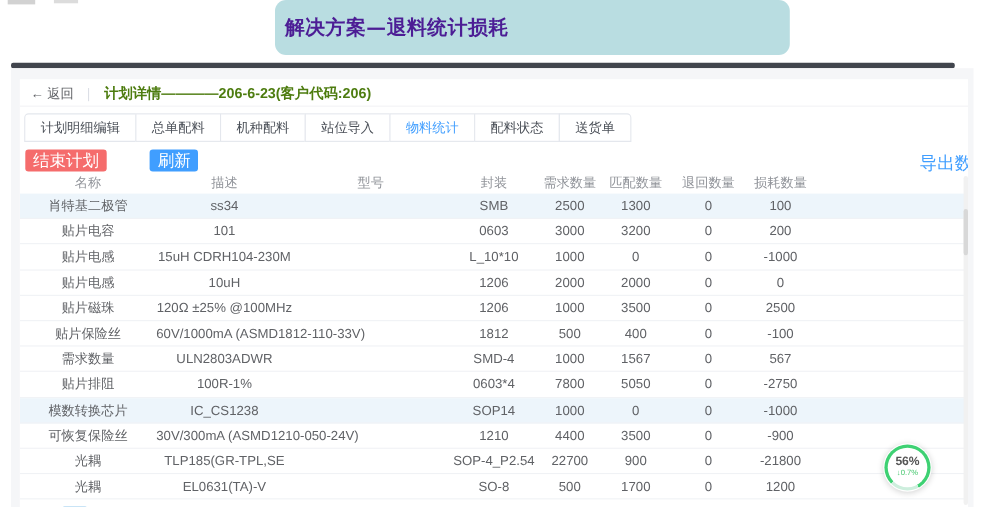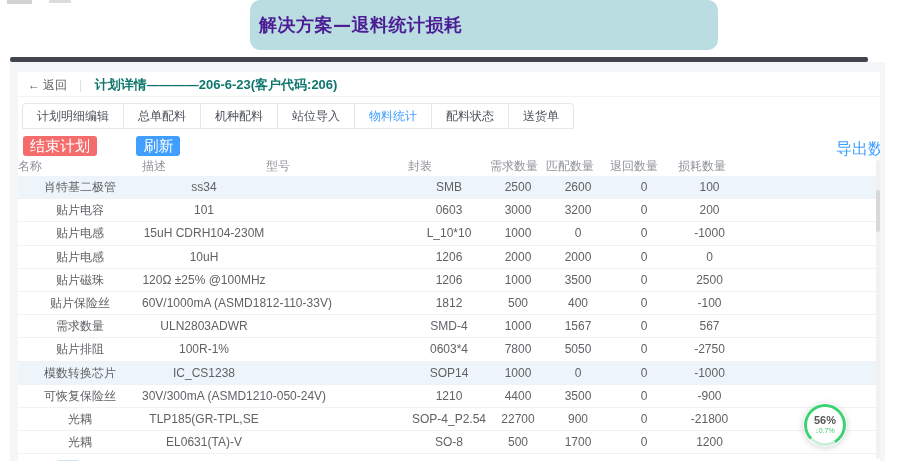--- a/index.html
+++ b/index.html
@@ -22,21 +22,21 @@
   .app { position:absolute; left:10px; top:62px; width:875px; height:399px; background:#f5f6f8; }
   .card { position:absolute; left:8px; top:10px; width:862px; height:389px; background:#fff; overflow:hidden; }
 
   
   .page-header { height:25px; line-height:25px; padding-left:10px; border-bottom:1px solid #f2f3f5;
                  font-size:12px; color:#606266; white-space:nowrap; }
   .back { cursor:pointer; color:#606266; }
   .back .arrow { margin-right:3px; }
   .hdr-divider { display:inline-block; width:1px; height:12px; background:#dcdfe6;
                  margin:0 10px; vertical-align:middle; }
-  .plan-title { font-size:13px; font-weight:700; color:#0f766e; }
+  .plan-title { font-size:13px; font-weight:700; color:#4d7c0f; }
 
   
   .tabs { display:flex; margin:6px 0 0 4px; }
   .tab { border:1px solid #e4e7ed; margin-right:-1px; height:26px; line-height:24px; padding:0 14px;
          font-size:12px; color:#4a4f57; background:#fff; cursor:pointer; white-space:nowrap; }
   .tab:first-child { border-radius:4px 0 0 0; }
   .tab:last-child { border-radius:0 4px 0 0; }
   .tab.active { color:#409eff; }
 
   
@@ -44,21 +44,21 @@
   .btn { height:20px; border:none; border-radius:3px; color:#fff; font-size:15px; padding:0 7px;
          cursor:pointer; font-family:inherit; }
   .btn.red { background:#f56c6c; }
   .btn.blue { background:#409eff; margin-left:35px; }
   .export { position:absolute; right:-4px; top:3px; color:#409eff; font-size:16px; cursor:pointer; }
 
   
   .table { margin-top:2px; }
   .thead, .trow { display:grid; grid-template-columns:124px 124px 142px 82px 56px 64px 68px 63px 1fr; }
   .thead { margin-bottom:2px; }
-  .th { font-size:12px; color:#909399; text-align:left; height:16px; line-height:16px; white-space:nowrap; }
+  .th { font-size:12px; color:#909399; text-align:center; height:16px; line-height:16px; white-space:nowrap; }
   .trow { height:23.2px; line-height:22.2px; border-bottom:1px solid #f0f2f5; cursor:pointer; }
   .trow.hl { background:#edf5fb; }
   .cell { font-size:12px; color:#606266; text-align:center; white-space:nowrap; overflow:visible; }
   .partial-row { position:relative; height:10px; }
   .partial-chip { position:absolute; left:39px; bottom:0; width:22px; height:4px;
                   background:#c9e4f6; border-radius:2px 2px 0 0; }
 
   
   .scrollbar { position:absolute; right:5px; top:98px; bottom:2px; width:4px;
                background:#f1f1f1; border-radius:2px; }
@@ -124,21 +124,21 @@
             <div class="th">损耗数量</div>
             <div class="th"></div>
           </div>
         <div id="tbody">
             <div class="trow hl">
               <div class="cell">肖特基二极管</div>
               <div class="cell">ss34</div>
               <div class="cell"></div>
               <div class="cell">SMB</div>
               <div class="cell">2500</div>
-              <div class="cell">2600</div>
+              <div class="cell">1300</div>
               <div class="cell">0</div>
               <div class="cell">100</div>
               <div class="cell"></div>
             </div>
             <div class="trow">
               <div class="cell">贴片电容</div>
               <div class="cell">101</div>
               <div class="cell"></div>
               <div class="cell">0603</div>
               <div class="cell">3000</div>

